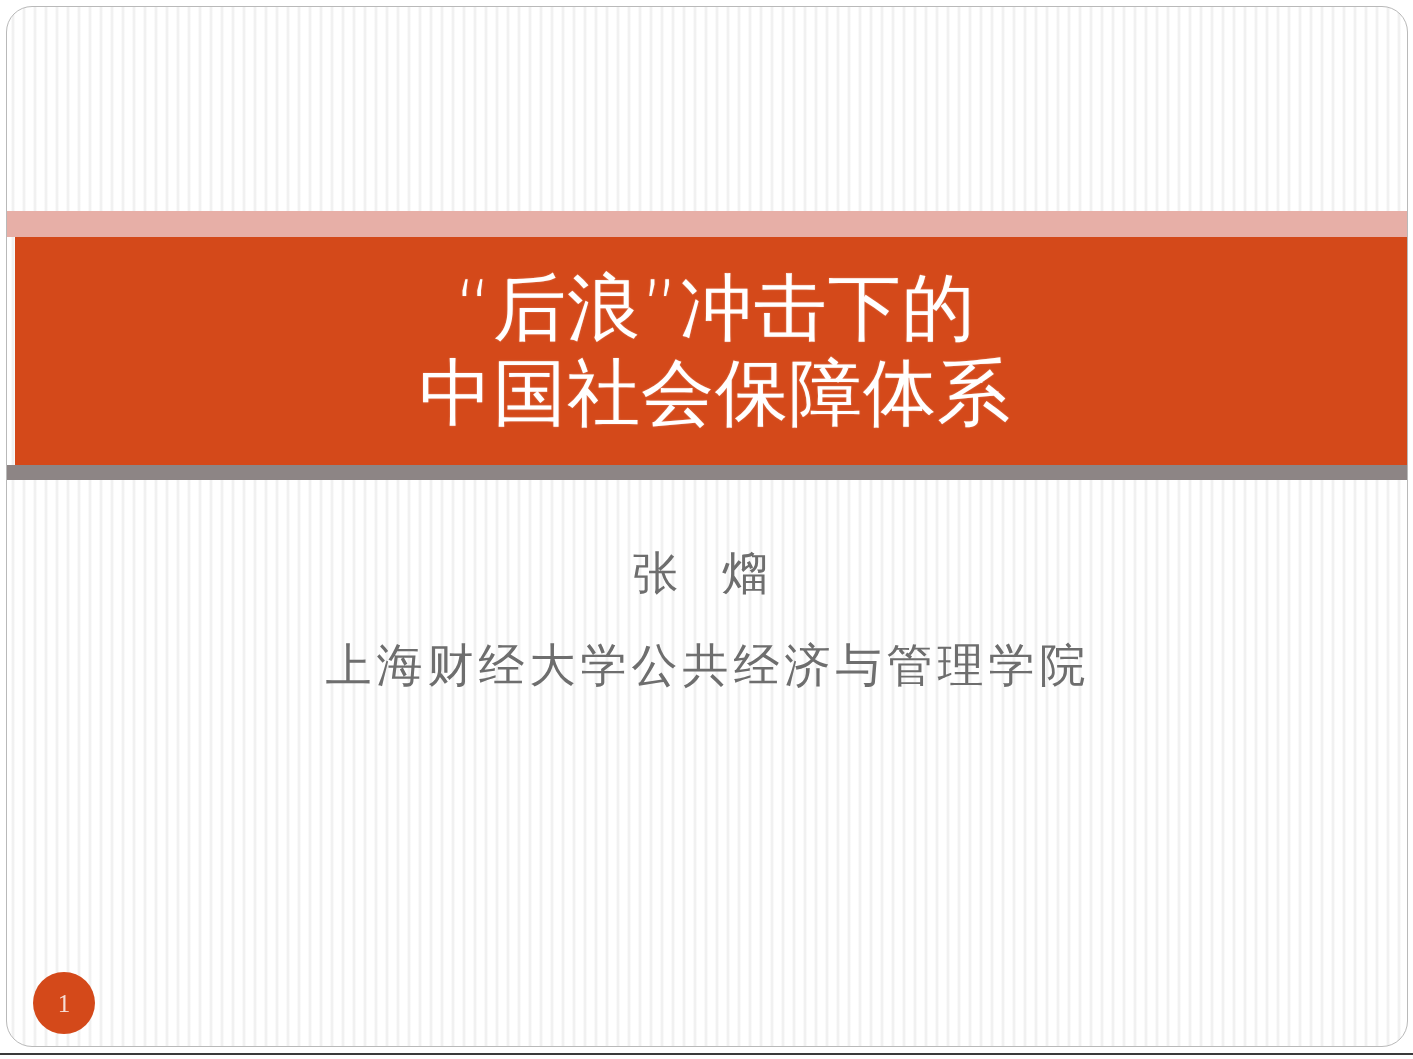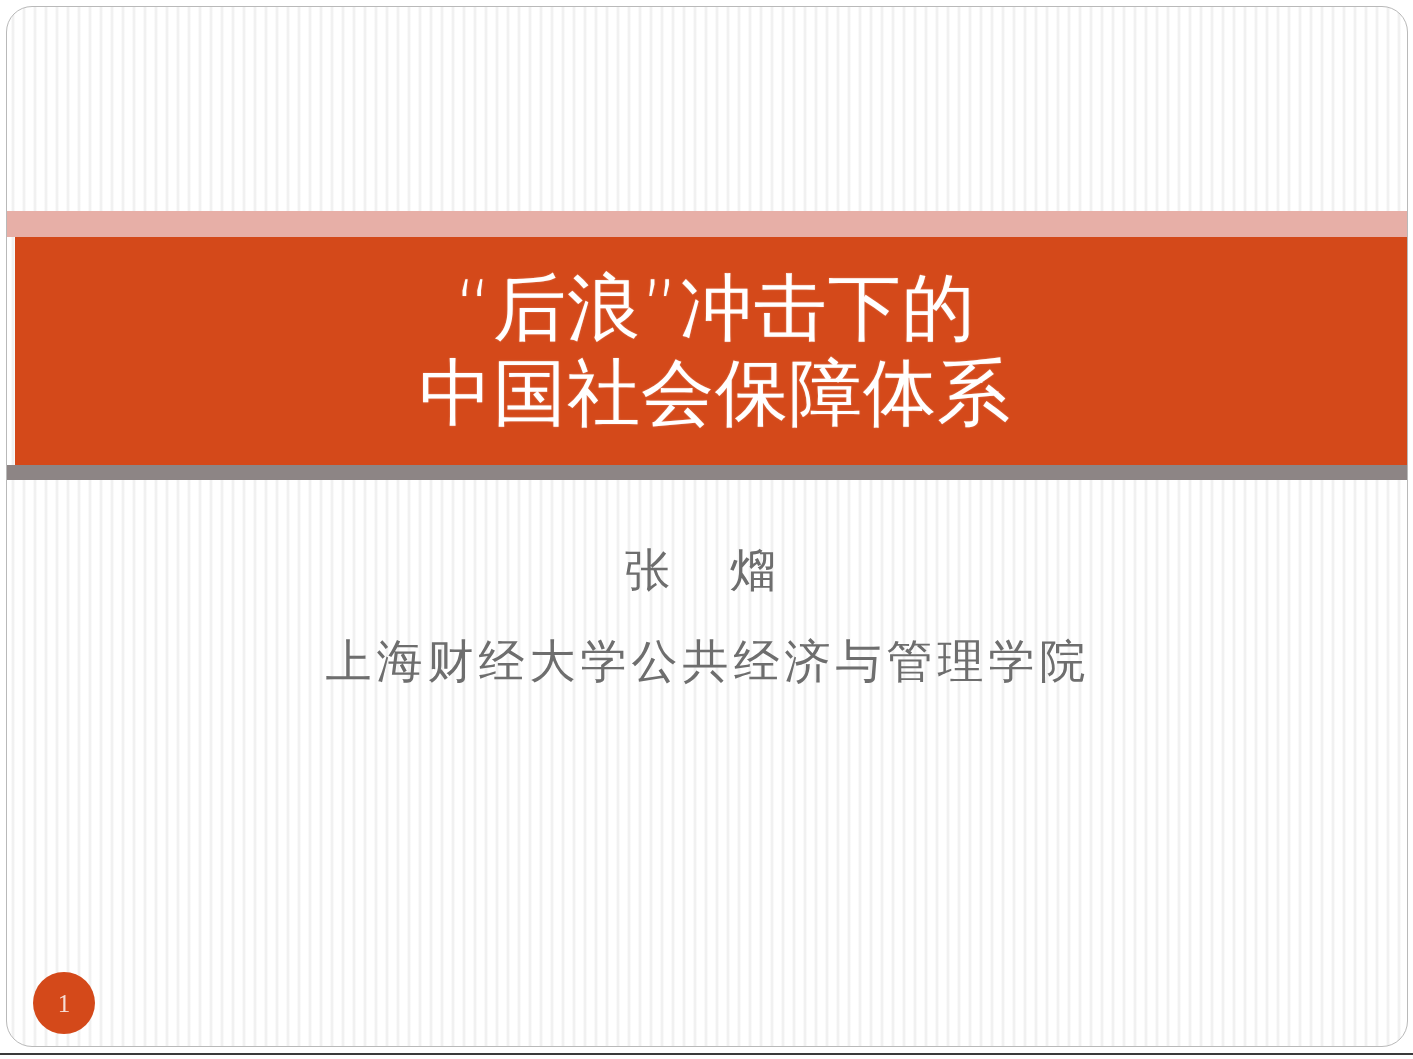--- a/index.html
+++ b/index.html
@@ -103,21 +103,21 @@
   #subtitle-block {
     position: absolute;
     left: 0;
     top: 534px;
     width: 1402px;
     text-align: center;
   }
 
   .subtitle-line {
     color: #6e6e6e;
-    font-family: Liberation Mono, monospace;
+    font-family: Liberation Serif, serif;
     font-weight: 400;
     white-space: nowrap;
   }
 
   .subtitle-name {
     font-size: 46px;
     letter-spacing: 16px;
     line-height: 1.45;
   }
 

